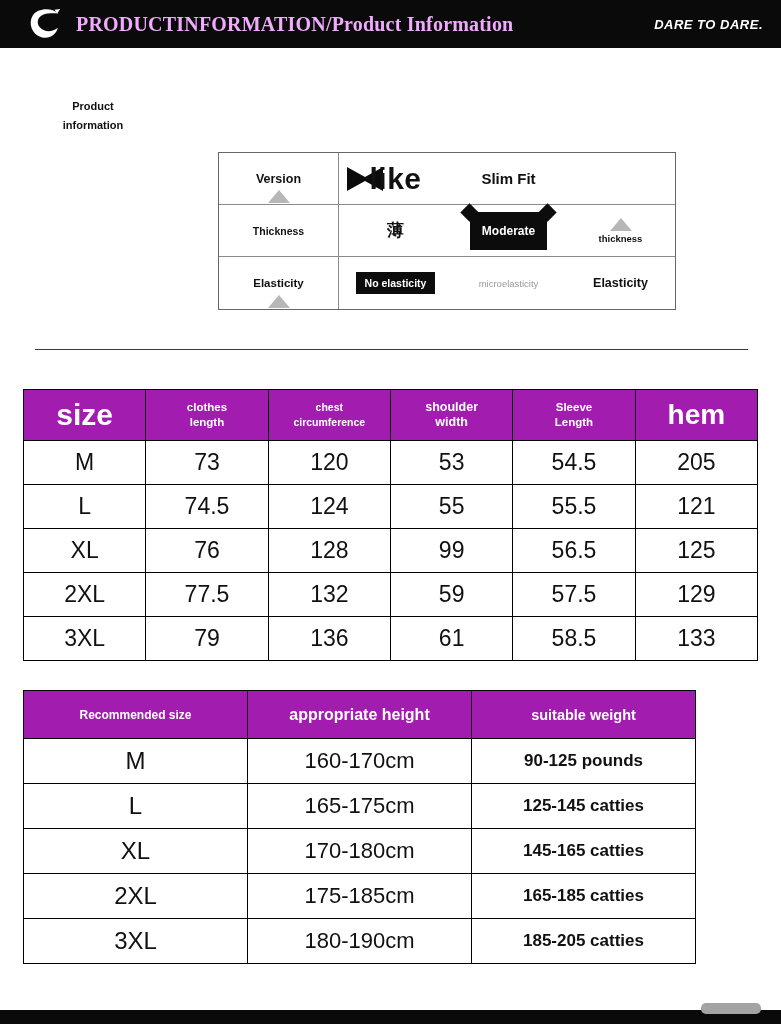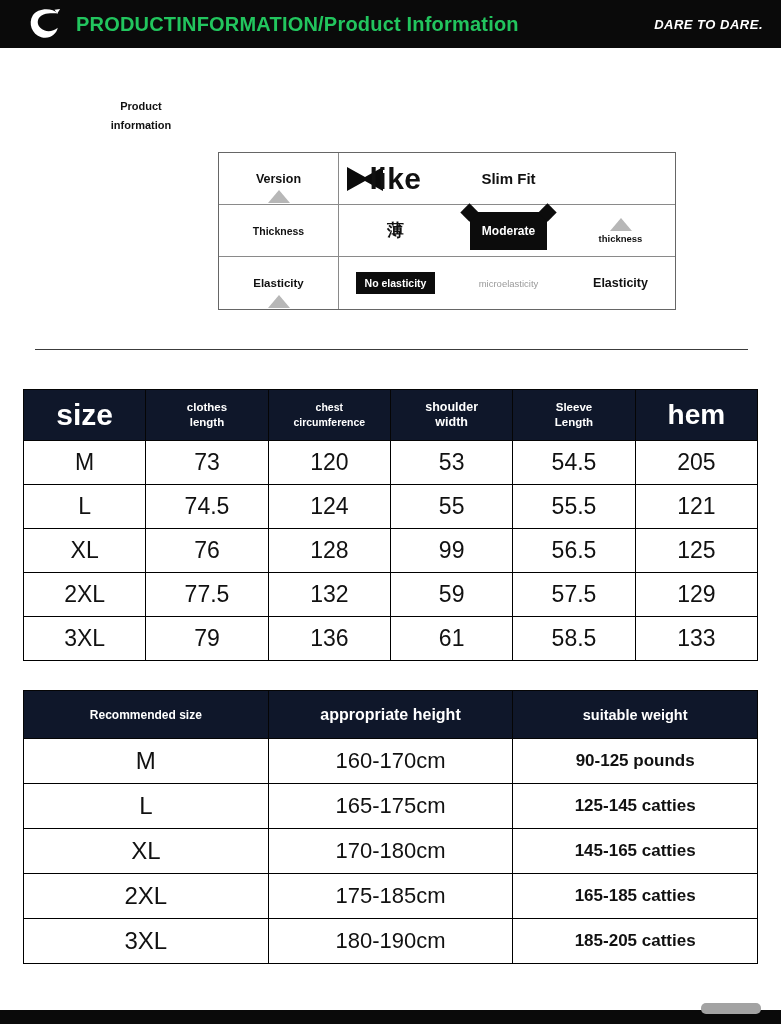--- a/index.html
+++ b/index.html
@@ -10,32 +10,32 @@
     font-family:"Liberation Sans","DejaVu Sans",sans-serif; color:#111;
   }
 
   
   .topbar {
     position:absolute; left:0; top:0; width:781px; height:48px;
     background:#0a0a0a; display:flex; align-items:center;
   }
   .logo { width:38px; height:34px; margin-left:26px; flex:0 0 auto; }
   .topbar-title {
-    color:#22c55e; font-size:20px; font-weight:bold; margin-left:12px;
-    letter-spacing:0.2px; white-space:nowrap;
+    color:#f0abfc; font-size:20px; font-weight:bold; margin-left:12px;
+    letter-spacing:0.2px; white-space:nowrap;font-family:Liberation Serif, serif;
   }
   .topbar-slogan {
     color:#fff; font-size:13px; font-weight:bold; font-style:italic;
     margin-left:auto; margin-right:18px; letter-spacing:0.5px; white-space:nowrap;
   }
 
   
   .side-label {
     position:absolute; left:56px; top:97px; width:74px; text-align:center;
-    font-size:11px; font-weight:bold; line-height:19px; color:#111;margin-left:48px;
+    font-size:11px; font-weight:bold; line-height:19px; color:#111;
   }
   .fabric-line {
     position:absolute; left:213px; top:98px; font-size:19px; font-weight:600;
     color:#111; letter-spacing:0.2px;
   }
 
   
   .attr-table {
     position:absolute; left:218px; top:152px; width:458px;
     border:1px solid #666; background:#fff;
@@ -86,35 +86,35 @@
   }
   .tri-abs-bottom { position:absolute; bottom:1px; left:50%; transform:translateX(-50%); }
   .tri-above-text { margin-bottom:2px; }
 
   
   .divider { position:absolute; left:35px; top:349px; width:713px; height:1px; background:#3c3c3c; }
 
   
   table { border-collapse:collapse; table-layout:fixed; background:#fff; }
   th, td { border:1px solid #000; text-align:center; vertical-align:middle; padding:0; }
-  thead th { background:#0f172a; color:#fff; border:1px solid #050505; }
+  thead th { background:#a21caf; color:#fff; border:1px solid #050505; }
 
   
   .size-table { position:absolute; left:23px; top:389px; width:735px; }
   .size-table thead tr { height:51px; }
   .size-table tbody tr { height:44px; }
   .size-table td { font-size:23px; color:#111; }
   .th-big { font-size:30px; font-weight:bold; }
   .th-hem { font-size:28px; }
   .thl { display:block; font-size:11.5px; font-weight:bold; line-height:15px; }
   .thl-sm { font-size:10.5px; }
   .thl-md { font-size:12.5px; }
 
   
-  .fit-table { position:absolute; left:23px; top:690px; width:735px; }
+  .fit-table { position:absolute; left:23px; top:690px; width:673px; }
   .fit-table thead tr { height:48px; }
   .fit-table tbody tr { height:45px; }
   .fit-th-1 { font-size:12px; font-weight:bold; }
   .fit-th-2 { font-size:16px; font-weight:bold;margin-top:14px; }
   .fit-th-3 { font-size:14.5px; font-weight:bold; }
   .fit-col-size { font-size:24px; }
   .fit-col-height { font-size:22px; }
   .fit-col-weight { font-size:17px; font-weight:bold; }
 
   

